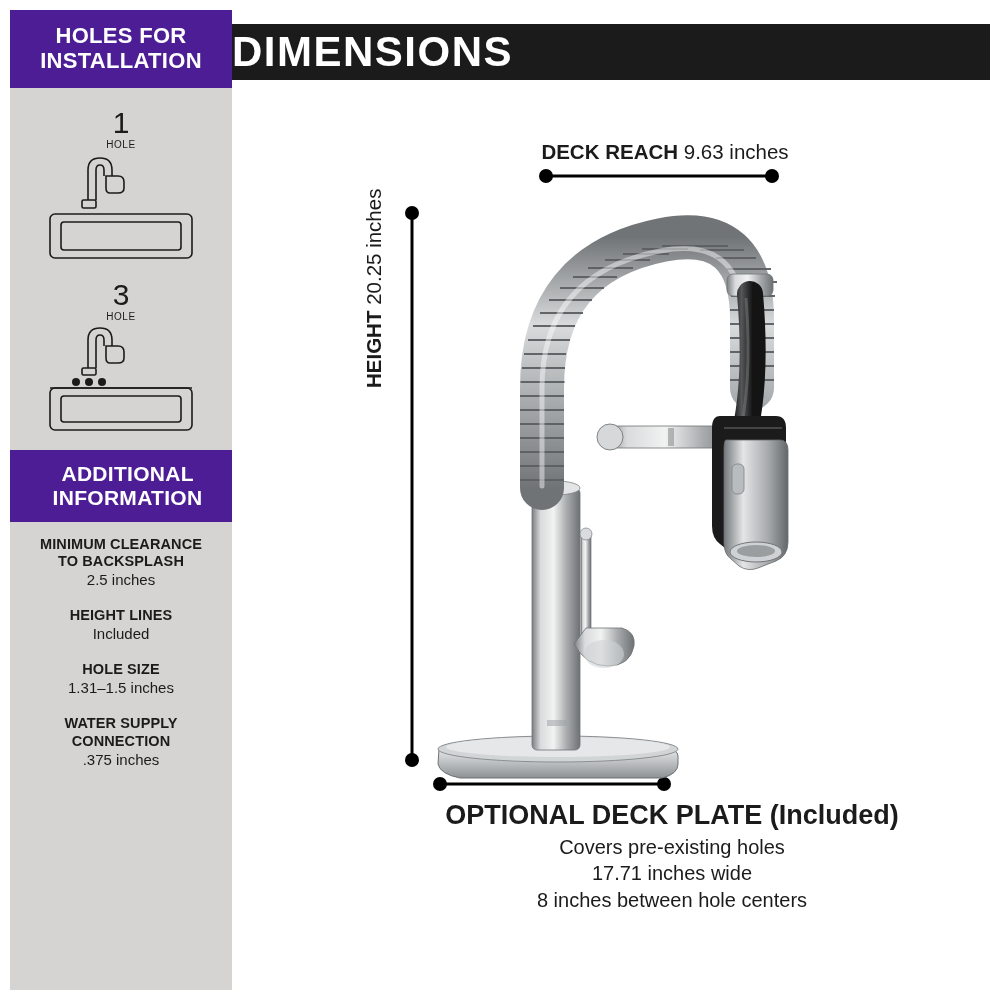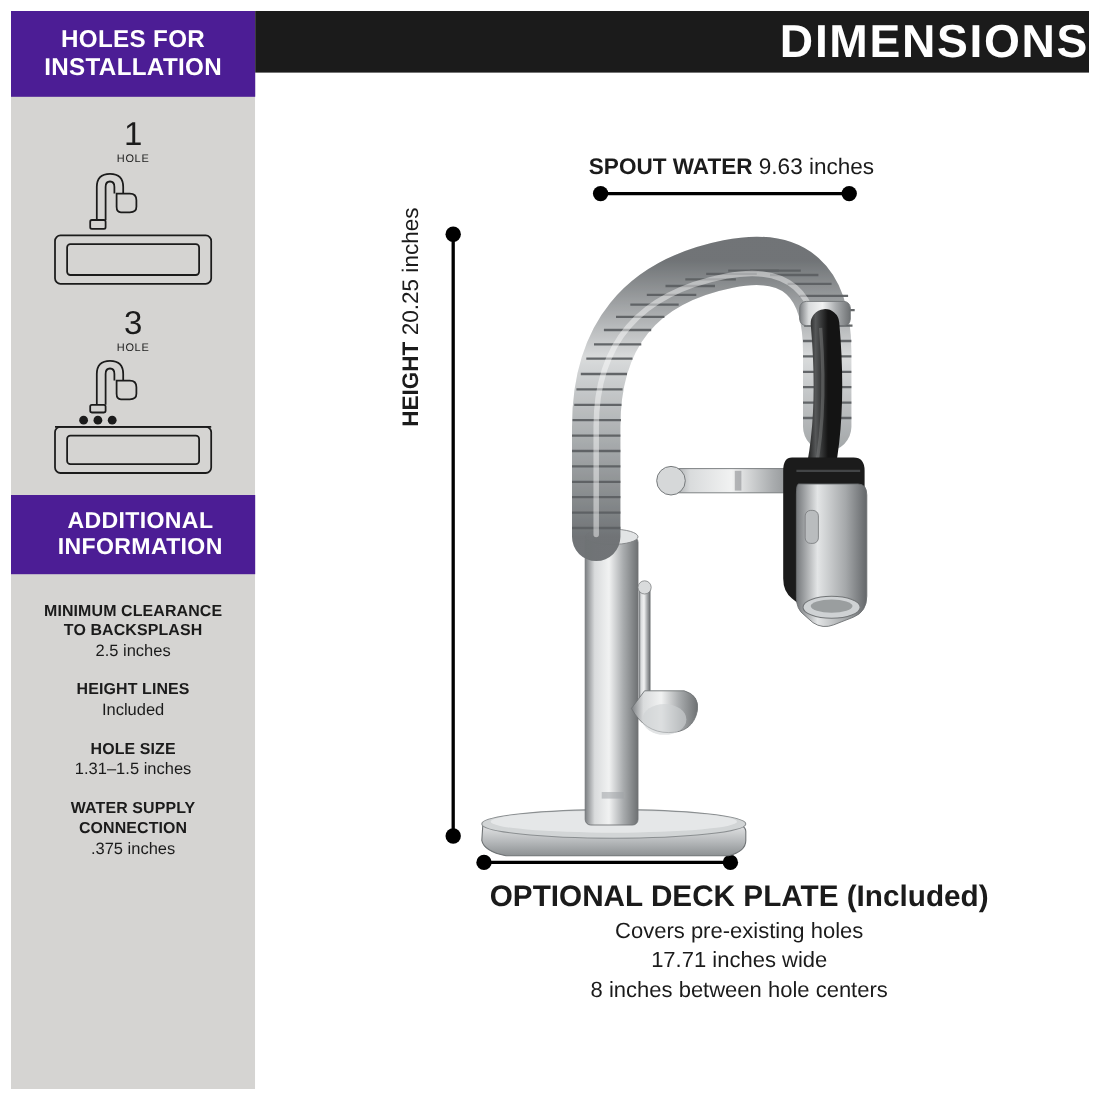--- a/index.html
+++ b/index.html
@@ -77,21 +77,20 @@
     align-items: center;
     justify-content: center;
   }
   #info-list {
     position: absolute;
     left: 0;
     top: 526px;
     width: 222px;
     text-align: center;
     color: #1b1b1b;
-    margin-top: 12px;
   }
   .info-item { margin-bottom: 18px; }
   .info-label {
     font-weight: bold;
     font-size: 14.5px;
     line-height: 1.18;
     letter-spacing: .1px;
   }
   .info-value {
     font-size: 15px;
@@ -134,28 +133,28 @@
     font-size: 10.5px;
     color: #1b1b1b;
     margin-top: 6px;
     letter-spacing: .2px;
   }
 
   
   #title-band {
     position: absolute;
     left: 232px;
-    top: 10px;
+    top: 24px;
     width: 758px;
     height: 56px;
     background: #1b1b1b;
     color: #ffffff;
     display: flex;
     align-items: center;
-    justify-content: flex-end;
+    justify-content: flex-start;
   }
   #title-text {
     font-size: 42px;
     font-weight: bold;
     letter-spacing: 1.5px;
   }
 
   
   #diagram {
     position: absolute;
@@ -307,21 +306,21 @@
 
   </div>
 
   <div id="title-band">
     <div id="title-text">DIMENSIONS</div>
   </div>
 
   <div id="diagram">
 
     <div id="spout-reach-label">
-      <span class="cap-bold">SPOUT WATER</span>
+      <span class="cap-bold">DECK REACH</span>
       <span>9.63 inches</span>
     </div>
 
     <div id="height-label">
       <span class="cap-bold">HEIGHT</span>
       <span>20.25 inches</span>
     </div>
 
     <svg width="758" height="902" viewBox="0 0 758 902">
       <defs>

